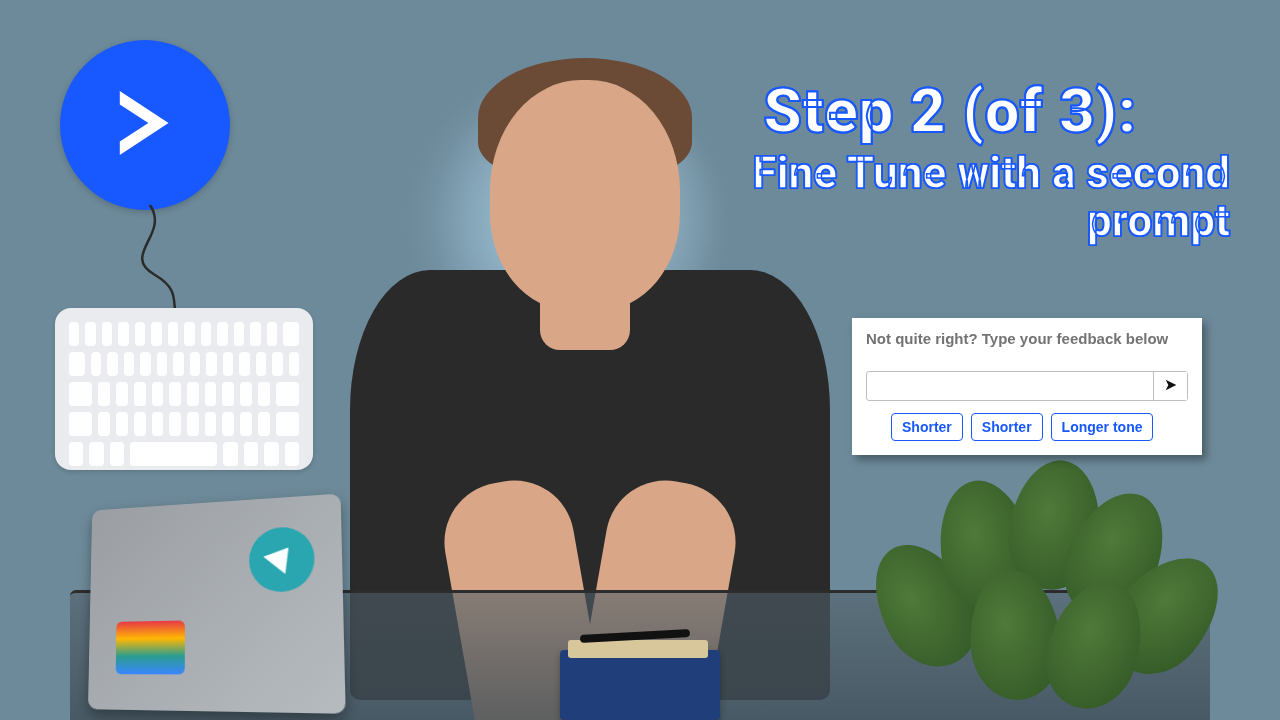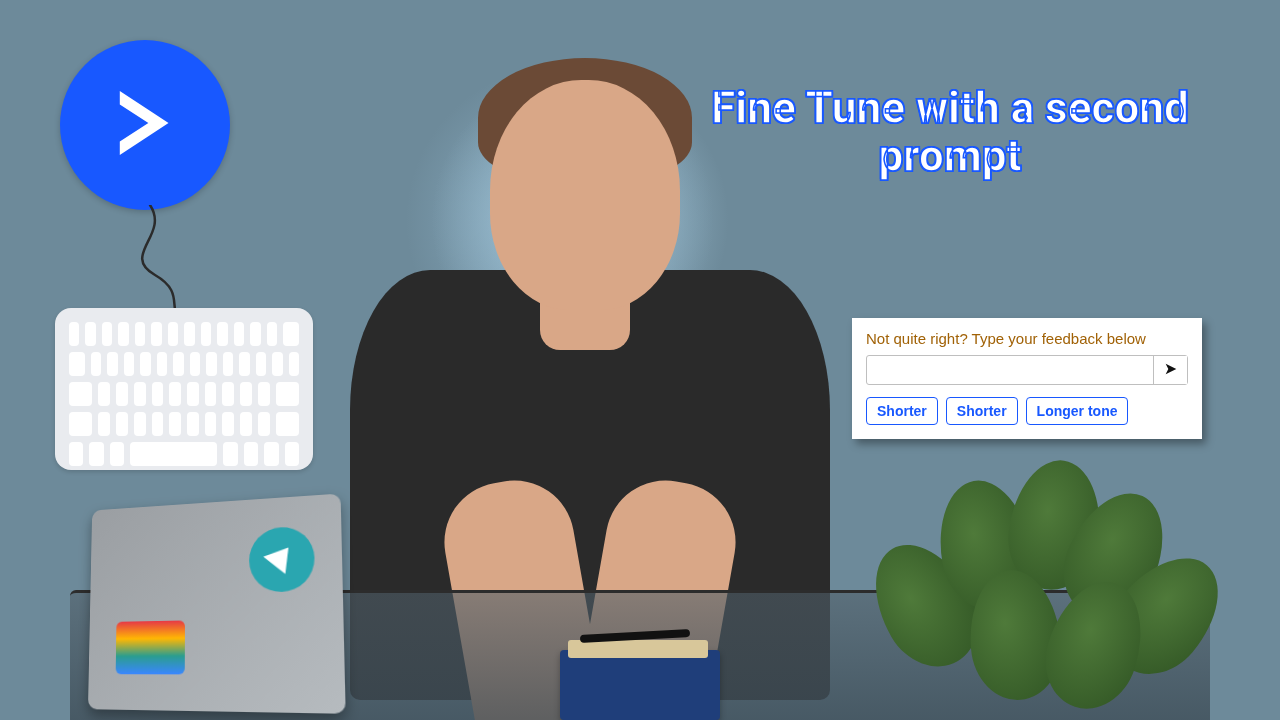--- a/index.html
+++ b/index.html
@@ -213,37 +213,38 @@
   }
   .title-line2 {
     margin-top: 6px;
     font-size: 44px;
     font-weight: 800;
     -webkit-text-stroke: 1.5px #1858ff;
     text-shadow:
       1px 1px 0 #1858ff, -1px -1px 0 #1858ff,
       1px -1px 0 #1858ff, -1px 1px 0 #1858ff;
     line-height: 1.1;
+    text-align: right;
   }
 
   
   .feedback-panel {
     position: absolute;
     right: 78px; top: 318px;
     width: 350px;
     background: #ffffff;
     padding: 12px 14px 14px 14px;
     box-shadow: 4px 5px 8px rgba(0,0,0,0.35);
     font-family: Arial, sans-serif;
   }
   .feedback-label {
     font-size: 15px;
-    font-weight: 400;
-    color: #a16207;
-    margin-bottom: 8px;
+    font-weight: 700;
+    color: #737373;
+    margin-bottom: 24px;
   }
   .feedback-input-row {
     display: flex;
     align-items: stretch;
     border: 1px solid #bfbfbf;
     border-radius: 3px;
     height: 30px;
     margin-bottom: 12px;
     background:#fff;
   }
@@ -257,21 +258,21 @@
   }
   .send-btn {
     width: 34px;
     border: none;
     border-left: 1px solid #bfbfbf;
     background: #fff;
     display: flex; align-items: center; justify-content: center;
     cursor: pointer;
   }
   .send-btn svg { width: 16px; height: 16px; }
-  .chip-row { display: flex; gap: 8px; }
+  .chip-row { display: flex; gap: 8px; margin-left: 25px; }
   .chip {
     border: 1.5px solid #1858ff;
     color: #1858ff;
     background: #fff;
     font-size: 14px;
     font-weight: 600;
     padding: 5px 10px;
     border-radius: 4px;
     cursor: pointer;
   }
@@ -388,20 +389,21 @@
       <div class="key"></div>
     <div class="key w60"></div>
     <div class="key"></div>
       <div class="key"></div>
       <div class="key"></div>
       <div class="key"></div>
   </div>
 </div>
 
 <div class="title-block">
+  <div class="title-line1">Step 2 (of 3):</div>
   <div class="title-line2">Fine Tune with a second prompt</div>
 </div>
 
 <div class="feedback-panel">
   <div class="feedback-label">Not quite right? Type your feedback below</div>
   <div class="feedback-input-row">
     <input class="feedback-input" type="text" value="" style="">
     <button class="send-btn" aria-label="Send">
       <span>
         <svg viewBox="0 0 24 24">

